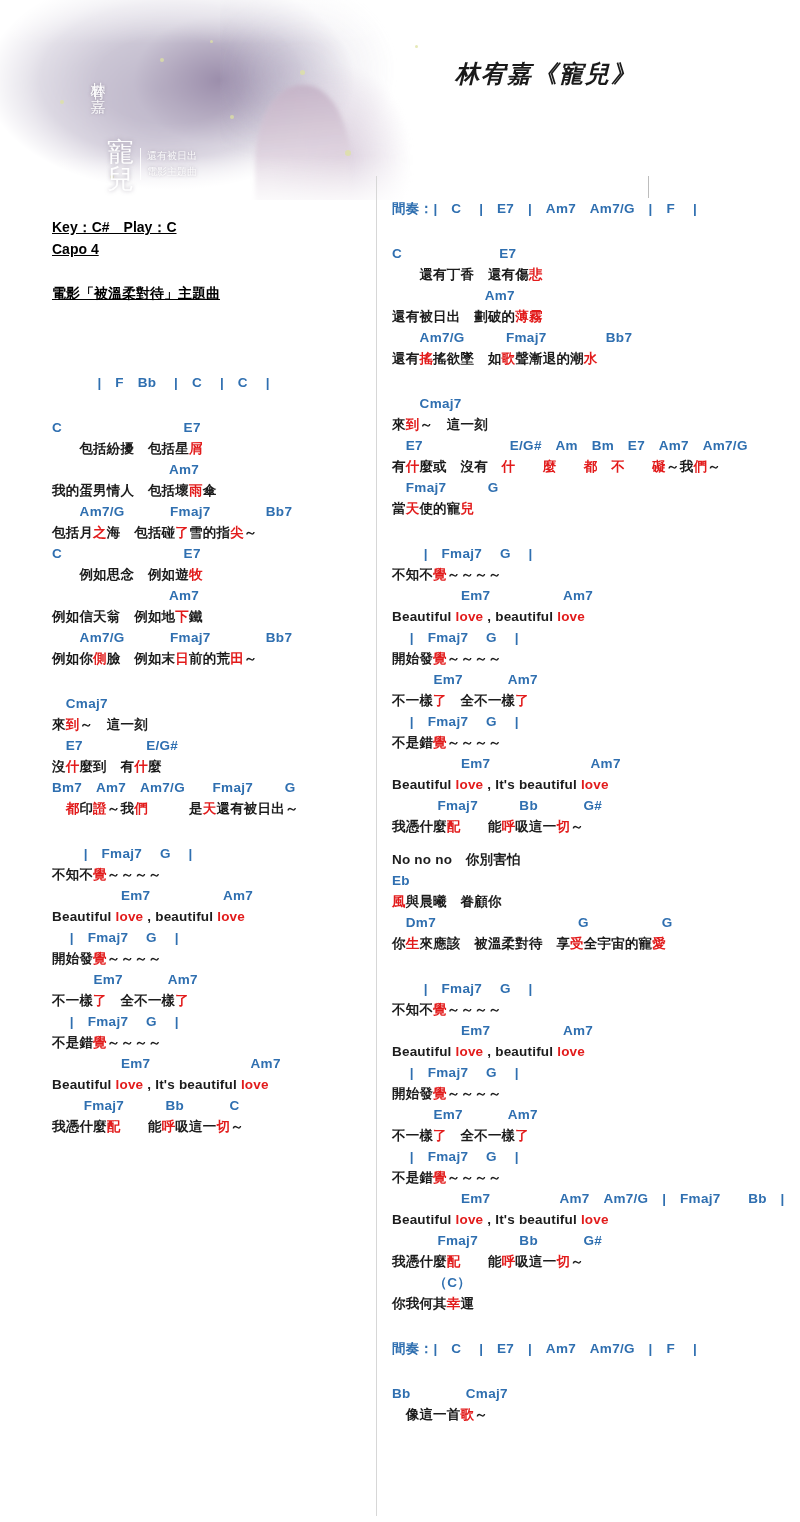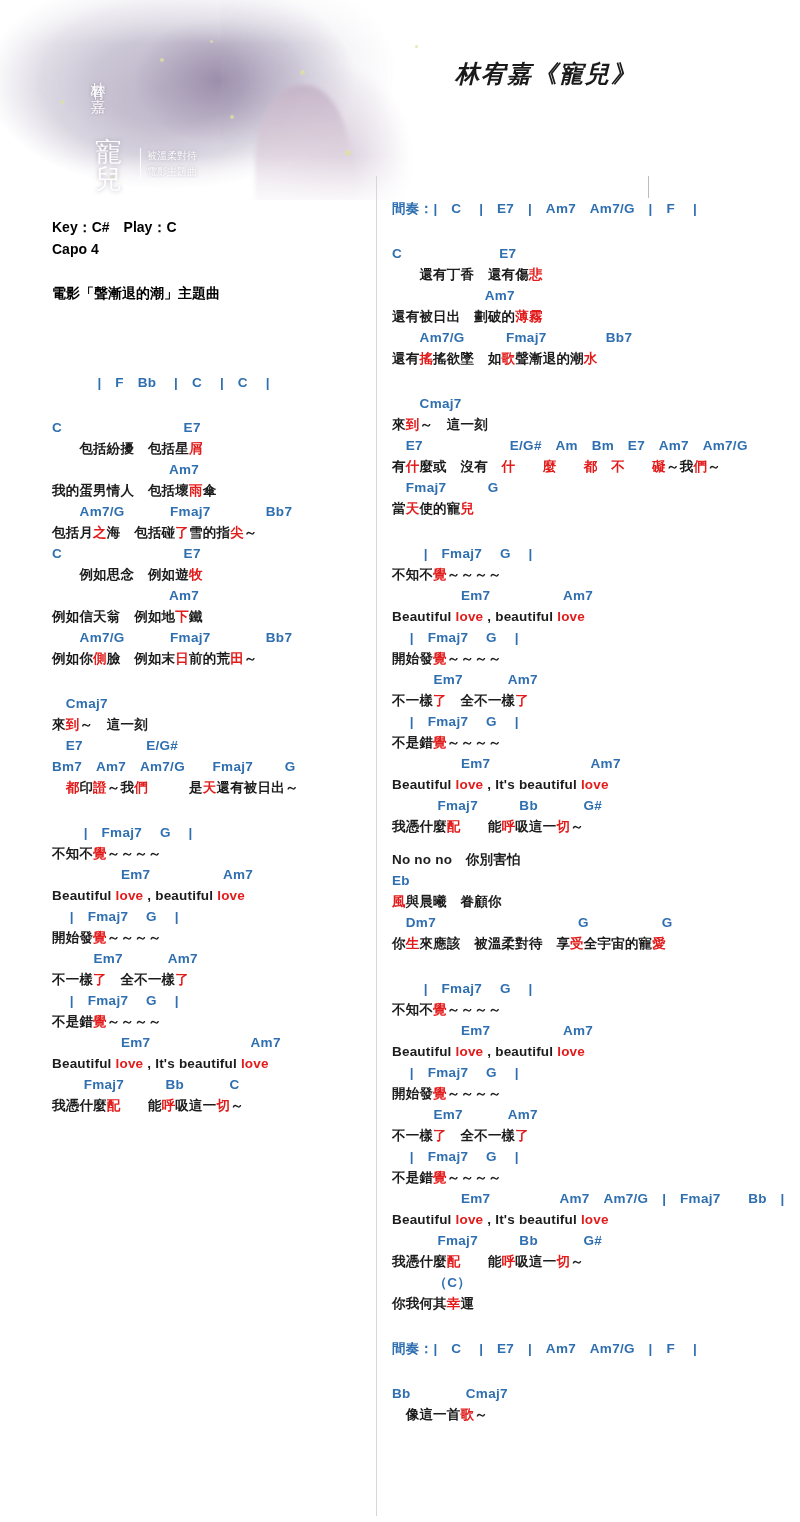--- a/index.html
+++ b/index.html
@@ -52,21 +52,21 @@
   }
   .album-artist{
     position:absolute;left:88px;top:70px;
     font-family:"DejaVu Serif","Liberation Serif",serif;
     color:rgba(255,255,255,.92);font-size:15px;letter-spacing:2px;
     text-shadow:0 0 3px rgba(120,110,130,.55);
     writing-mode:vertical-rl;height:42px;
   }
   .album-artist .a2{margin-top:6px;}
   .album-title{
-    position:absolute;left:95px;top:138px;
+    position:absolute;left:107px;top:138px;
     font-family:"DejaVu Serif","Liberation Serif",serif;
     color:rgba(255,255,255,.95);font-size:27px;line-height:27px;
     letter-spacing:1px;text-shadow:0 0 4px rgba(130,120,140,.55);
     width:42px;
   }
   .album-sub{
     position:absolute;left:140px;top:148px;
     font-family:"DejaVu Serif","Liberation Serif",serif;
     color:rgba(255,255,255,.92);font-size:10px;line-height:16px;
     text-shadow:0 0 3px rgba(130,120,140,.5);
@@ -100,21 +100,21 @@
   }
   .line.chord{
     color:#2f6fb0;
     font-weight:bold;
     letter-spacing:.3px;
   }
   .line.lyric{font-weight:bold;}
   .line.gap{height:12px;line-height:12px;}
   .r{color:#e21b1b;}
   .meta{font-weight:bold;font-size:14px;line-height:22px;white-space:pre;}
-  #left-body{position:absolute;left:52px;top:216px;width:320px;}
+  #left-body{position:absolute;left:52px;top:216px;width:320px;text-decoration:underline;}
   #left-pre{position:absolute;left:52px;top:372px;width:325px;}
   #right-body{position:absolute;left:12px;top:198px;width:410px;}
 </style>
 </head>
 <body>
 
 <div id="banner">
   <div class="bg-base"></div>
   <div class="photo"></div>
   <div class="photo2"></div>
@@ -128,35 +128,35 @@
   <div class="sparkle" style="left:110px;top:175px;width:4px;height:4px;"></div>
   <div class="sparkle" style="left:415px;top:45px;width:3px;height:3px;"></div>
   <div class="banner-cap"></div>
 
   <div class="album-artist">
     <span>林宥</span>
     <span class="a2">嘉</span>
   </div>
   <div class="album-title">寵兒</div>
   <div class="album-sub">
-    <div>被溫柔對待</div>
+    <div>還有被日出</div>
     <div>電影主題曲</div>
   </div>
 
   <div class="page-title">林宥嘉《寵兒》</div>
 </div>
 
 <div class="divider"></div>
 <div class="tick"></div>
 
 <div id="left-body">
   <div class="meta">Key：C#　Play：C</div>
   <div class="meta">Capo 4</div>
   <div style="height:22px;"></div>
-  <div class="meta">電影「聲漸退的潮」主題曲</div>
+  <div class="meta">電影「被溫柔對待」主題曲</div>
 </div>
 
 <div id="left-pre" class="col-body">
     <div class="line chord">　　　 |　F　Bb　 |　C　 |　C　 |</div>
     <div class="line gap">&nbsp;</div>
     <div class="line gap">&nbsp;</div>
     <div class="line chord">C                              E7</div>
     <div class="line lyric"><span>　　包括紛擾　包括星</span><span class="r">屑</span></div>
     <div class="line chord">                             Am7</div>
     <div class="line lyric"><span>我的蛋男情人　包括壞</span><span class="r">雨</span><span>傘</span></div>
@@ -166,20 +166,21 @@
     <div class="line lyric"><span>　　例如思念　例如遊</span><span class="r">牧</span></div>
     <div class="line chord">                             Am7</div>
     <div class="line lyric"><span>例如信天翁　例如地</span><span class="r">下</span><span>鐵</span></div>
     <div class="line chord">　　Am7/G　　　 Fmaj7　　　　Bb7</div>
     <div class="line lyric"><span>例如你</span><span class="r">側</span><span>臉　例如末</span><span class="r">日</span><span>前的荒</span><span class="r">田</span><span>～</span></div>
     <div class="line gap">&nbsp;</div>
     <div class="line gap">&nbsp;</div>
     <div class="line chord">　Cmaj7</div>
     <div class="line lyric"><span>來</span><span class="r">到</span><span>～　這一刻</span></div>
     <div class="line chord">　E7　　　　  E/G#</div>
+    <div class="line lyric"><span>沒</span><span class="r">什</span><span>麼到　有</span><span class="r">什</span><span>麼</span></div>
     <div class="line chord">Bm7　Am7　Am7/G　　Fmaj7　　 G</div>
     <div class="line lyric"><span>　</span><span class="r">都</span><span>印</span><span class="r">證</span><span>～我</span><span class="r">們</span><span>　　　是</span><span class="r">天</span><span>還有被日出～</span></div>
     <div class="line gap">&nbsp;</div>
     <div class="line gap">&nbsp;</div>
     <div class="line chord">　　 |　Fmaj7　 G　 |</div>
     <div class="line lyric"><span>不知不</span><span class="r">覺</span><span>～～～～</span></div>
     <div class="line chord">　　　　　Em7　　　　　 Am7</div>
     <div class="line lyric"><span>Beautiful </span><span class="r">love</span><span> , beautiful </span><span class="r">love</span></div>
     <div class="line chord">　 |　Fmaj7　 G　 |</div>
     <div class="line lyric"><span>開始發</span><span class="r">覺</span><span>～～～～</span></div>

